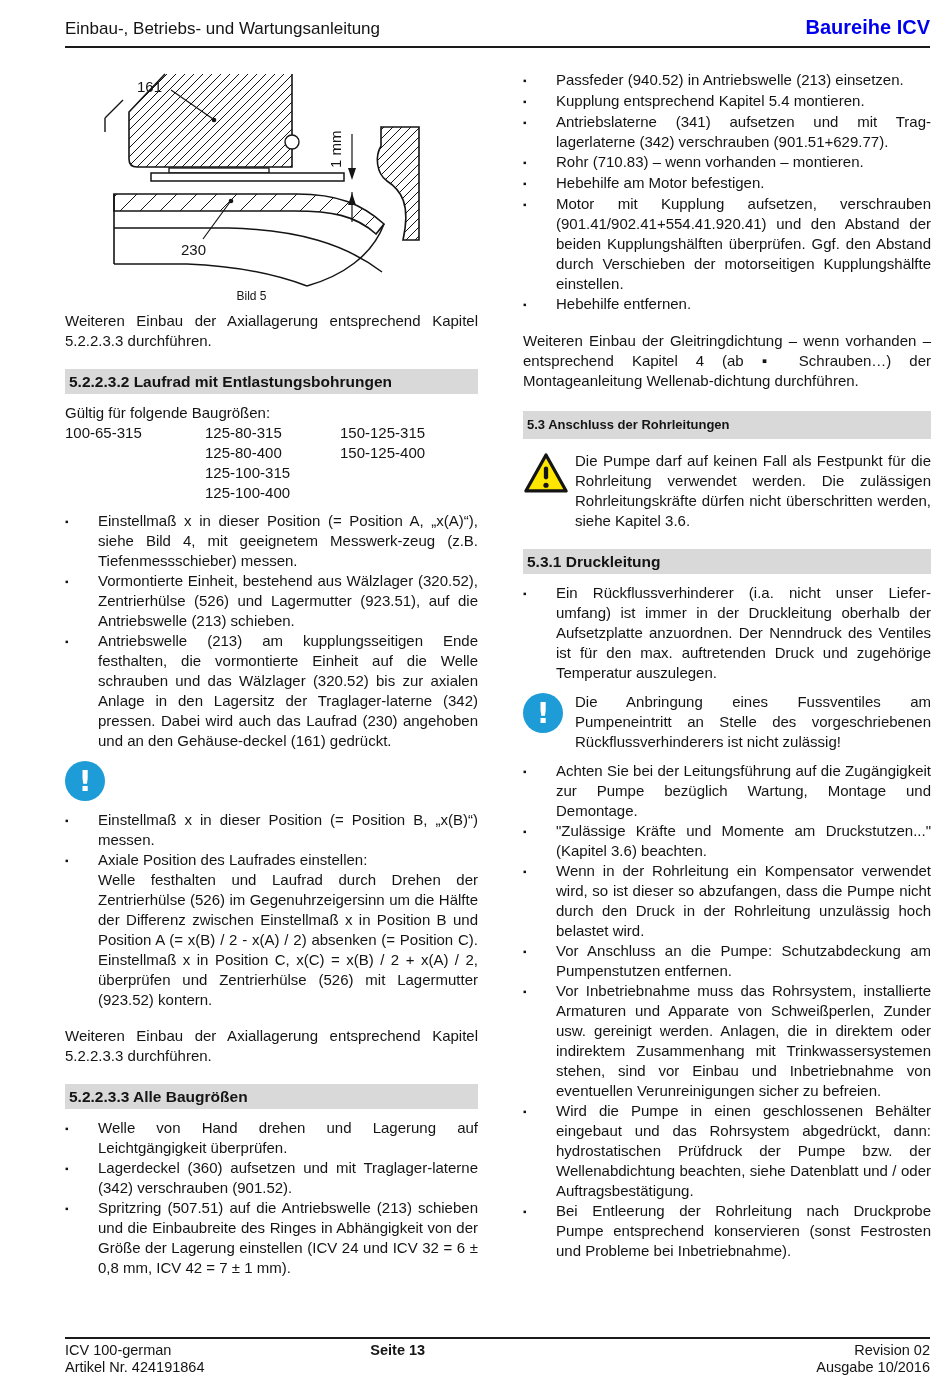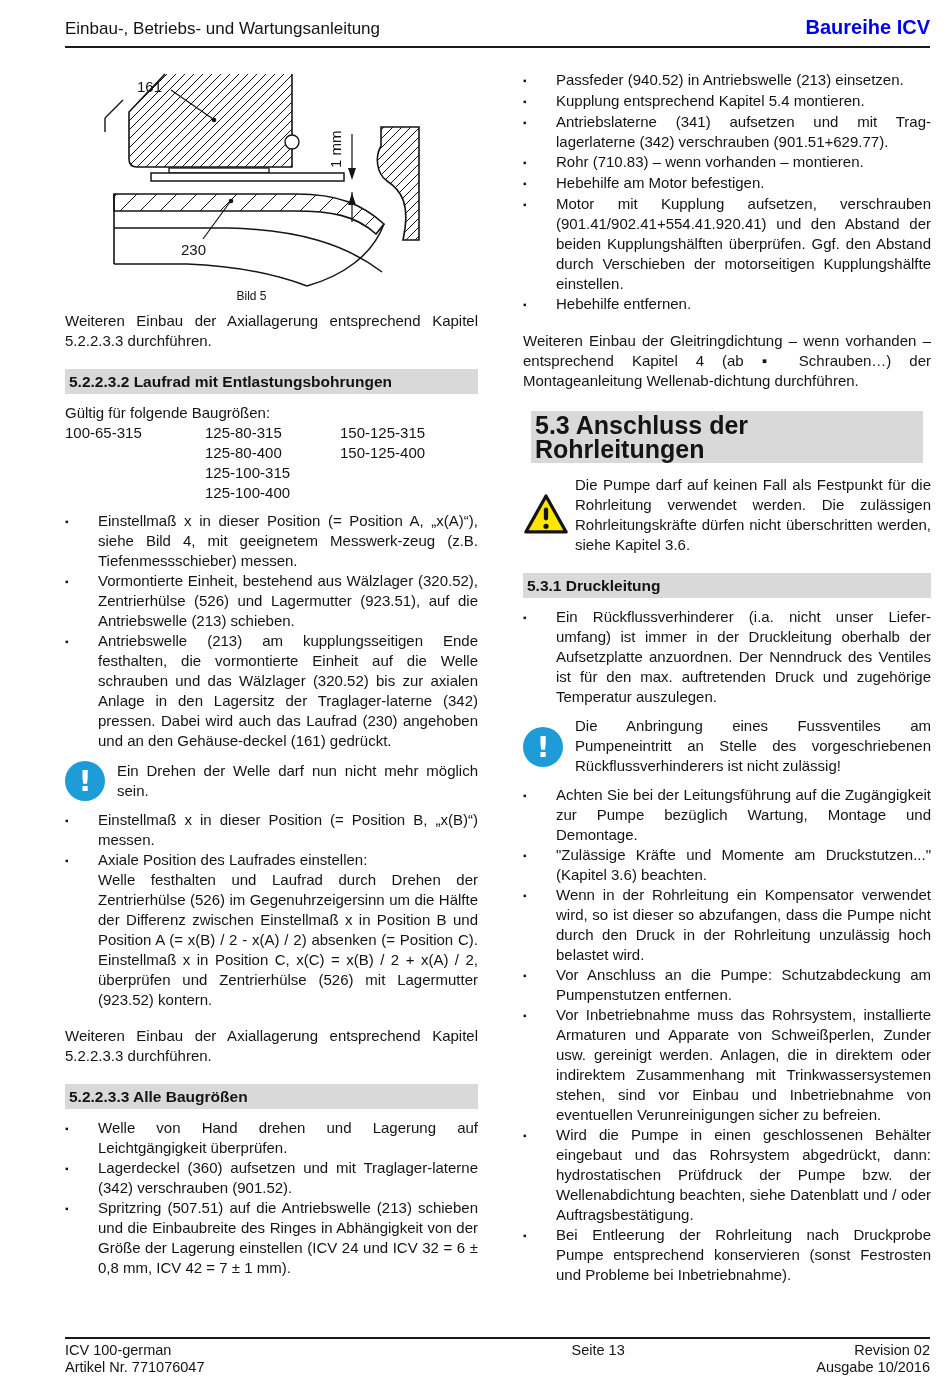--- a/index.html
+++ b/index.html
@@ -25,39 +25,39 @@
   .col{flex:none;}
   .col.left{width:413px;}
   .col.right{width:408px;}
   p{margin:0;}
   .just{text-align:justify;line-height:20px;}
   .figure{margin:2px 0 8px 14px;width:345px;}
   .figure svg{display:block;}
   .figcap{text-align:center;font-size:12px;margin-top:2px;}
   .sec-h{background:var(--head-bg);font-weight:bold;font-size:15.5px;line-height:21px;
     padding:2px 4px;margin:18px 0 9px;}
-  .sec-h.big{font-size:25px;line-height:24px;margin:20px 8px 12px;}
+  .sec-h.big{font-size:13px;line-height:24px;margin:20px 0 12px;}
   .sizes{display:grid;grid-template-columns:140px 135px 1fr;line-height:20px;margin:0 0 8px;}
   ul.bullets{list-style:none;margin:0;padding:0;}
   li.b{display:flex;line-height:20px;}
   li.b .mk{flex:none;width:33px;font-size:10px;line-height:20px;padding-top:1px;}
   li.b .tx{flex:1;text-align:justify;}
-  .note{display:flex;align-items:center;margin:9px 0;}
+  .note{display:flex;align-items:flex-start;margin:9px 0;}
   .note .icon-wrap{flex:none;width:52px;padding-top:1px;}
   .info-icon{width:40px;height:40px;border-radius:50%;background:var(--info-blue);
     color:#fff;display:flex;align-items:center;justify-content:center;
     font-size:29px;font-weight:bold;font-family:"DejaVu Sans",sans-serif;}
   .note .tx{flex:1;text-align:justify;line-height:20px;}
   .prewrap{white-space:pre-line;}
   .formula{white-space:nowrap;} .mt16{margin-top:16px;}
   .footer{position:absolute;left:65px;right:20px;top:1337px;
     border-top:2px solid #1a1a1a;padding-top:3px;display:flex;
     font-size:14.5px;line-height:17px;}
   .f-left{flex:1.2;}
-  .f-center{flex:1;text-align:right;font-weight:normal;}
+  .f-center{flex:1;text-align:left;font-weight:bold;}
   .f-right{flex:1.2;text-align:right;}
   svg text{font-family:"Liberation Sans",sans-serif;fill:#141414;}
 </style>
 </head>
 <body>
 
 <div class="content">
 
   <div class="header">
     <span class="doc-title">Einbau-, Betriebs- und Wartungsanleitung</span>
@@ -142,21 +142,20 @@
         <li class="b">
           <span class="mk">▪</span>
           <span class="tx">Antriebswelle (213) am kupplungsseitigen Ende festhalten, die vormontierte Einheit auf die Welle schrauben und das Wälzlager (320.52) bis zur axialen Anlage in den Lagersitz der Traglager-laterne (342) pressen. Dabei wird auch das Laufrad (230) angehoben und an den Gehäuse-deckel (161) gedrückt.</span>
         </li>
       </ul>
 
       <div class="note">
         <span class="icon-wrap">
           <span class="info-icon">!</span>
         </span>
-        <p class="tx">Ein Drehen der Welle darf nun nicht mehr möglich sein.</p>
       </div>
 
       <ul class="bullets">
         <li class="b">
           <span class="mk">▪</span>
           <span class="tx">Einstellmaß x in dieser Position (= Position B, „x(B)“) messen.</span>
         </li>
         <li class="b">
           <span class="mk">▪</span>
           <span class="tx prewrap"><span>Axiale Position des Laufrades einstellen:
@@ -278,20 +277,20 @@
           <span class="tx">Bei Entleerung der Rohrleitung nach Druckprobe Pumpe entsprechend konservieren (sonst Festrosten und Probleme bei Inbetriebnahme).</span>
         </li>
       </ul>
     </div>
   </div>
 </div>
 
 <div class="footer">
   <div class="f-left">
     <div class="l1">ICV 100-german</div>
-    <div>Artikel Nr. 771076047</div>
+    <div>Artikel Nr. 424191864</div>
   </div>
   <div class="f-center">Seite 13</div>
   <div class="f-right">
     <div>Revision 02</div>
     <div>Ausgabe 10/2016</div>
   </div>
 </div>
 
 </body></html>

